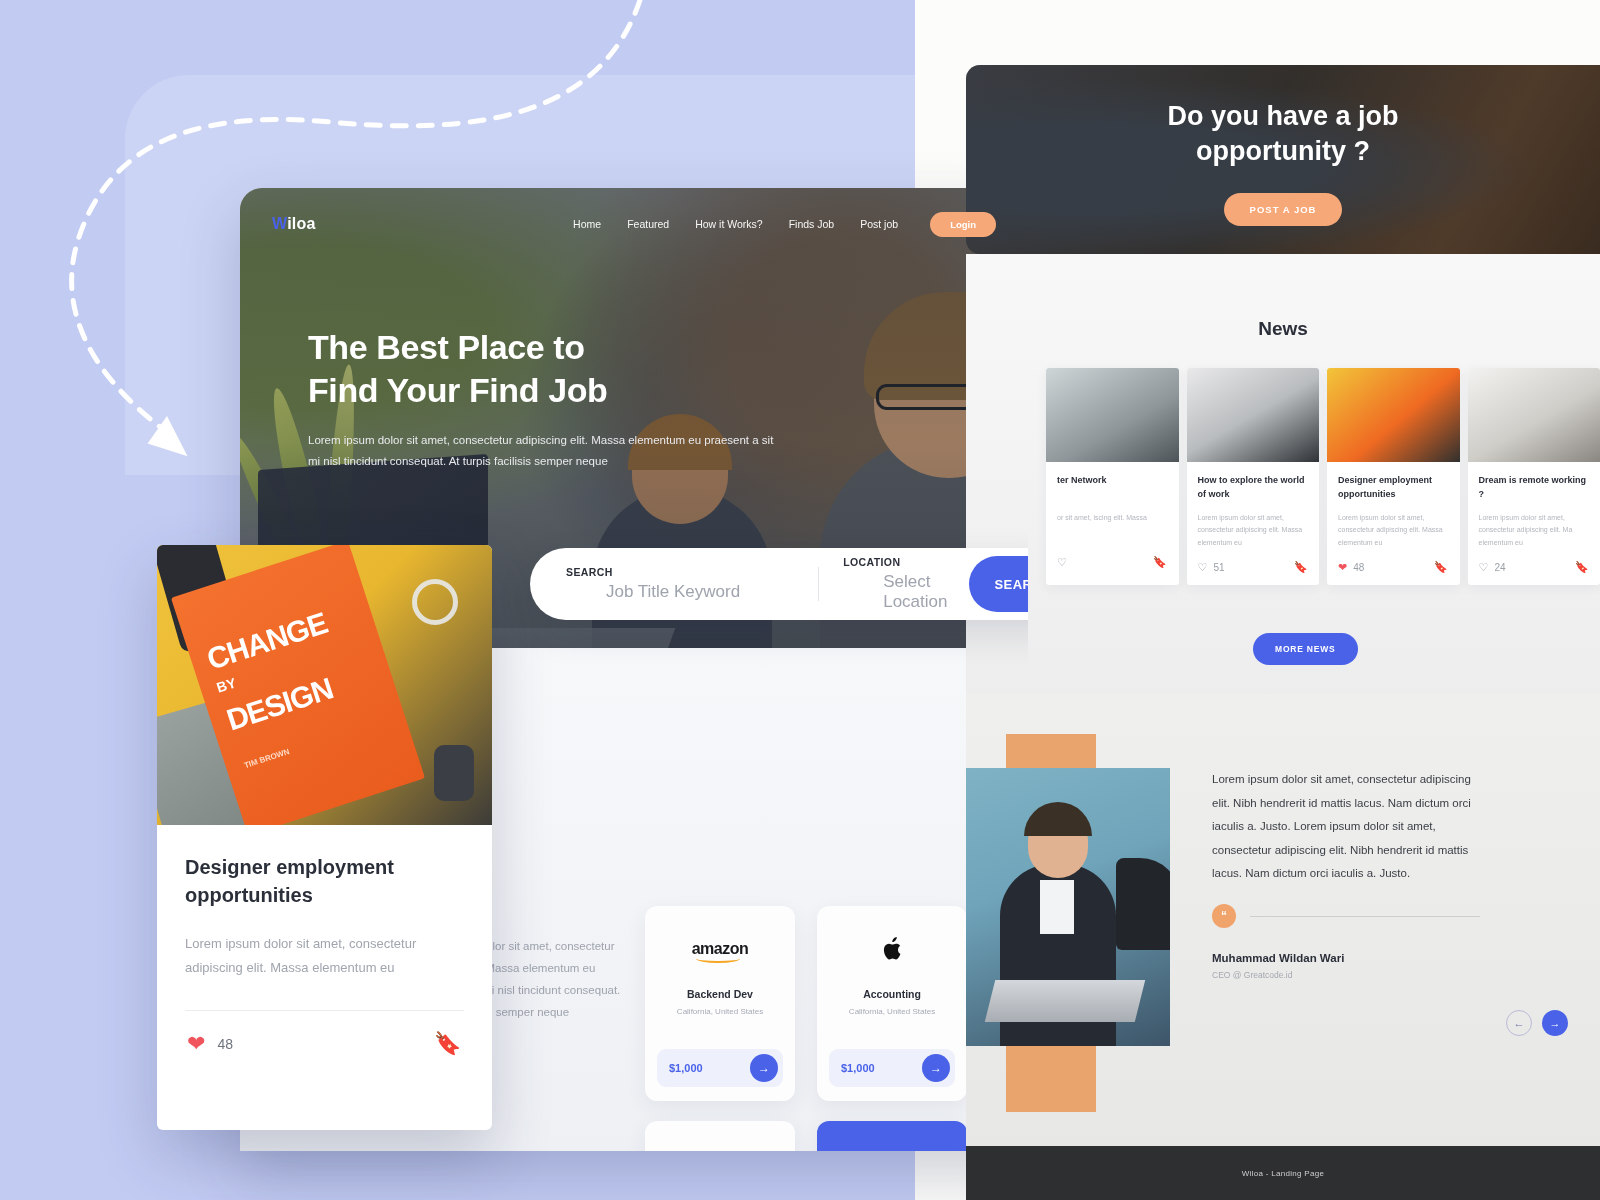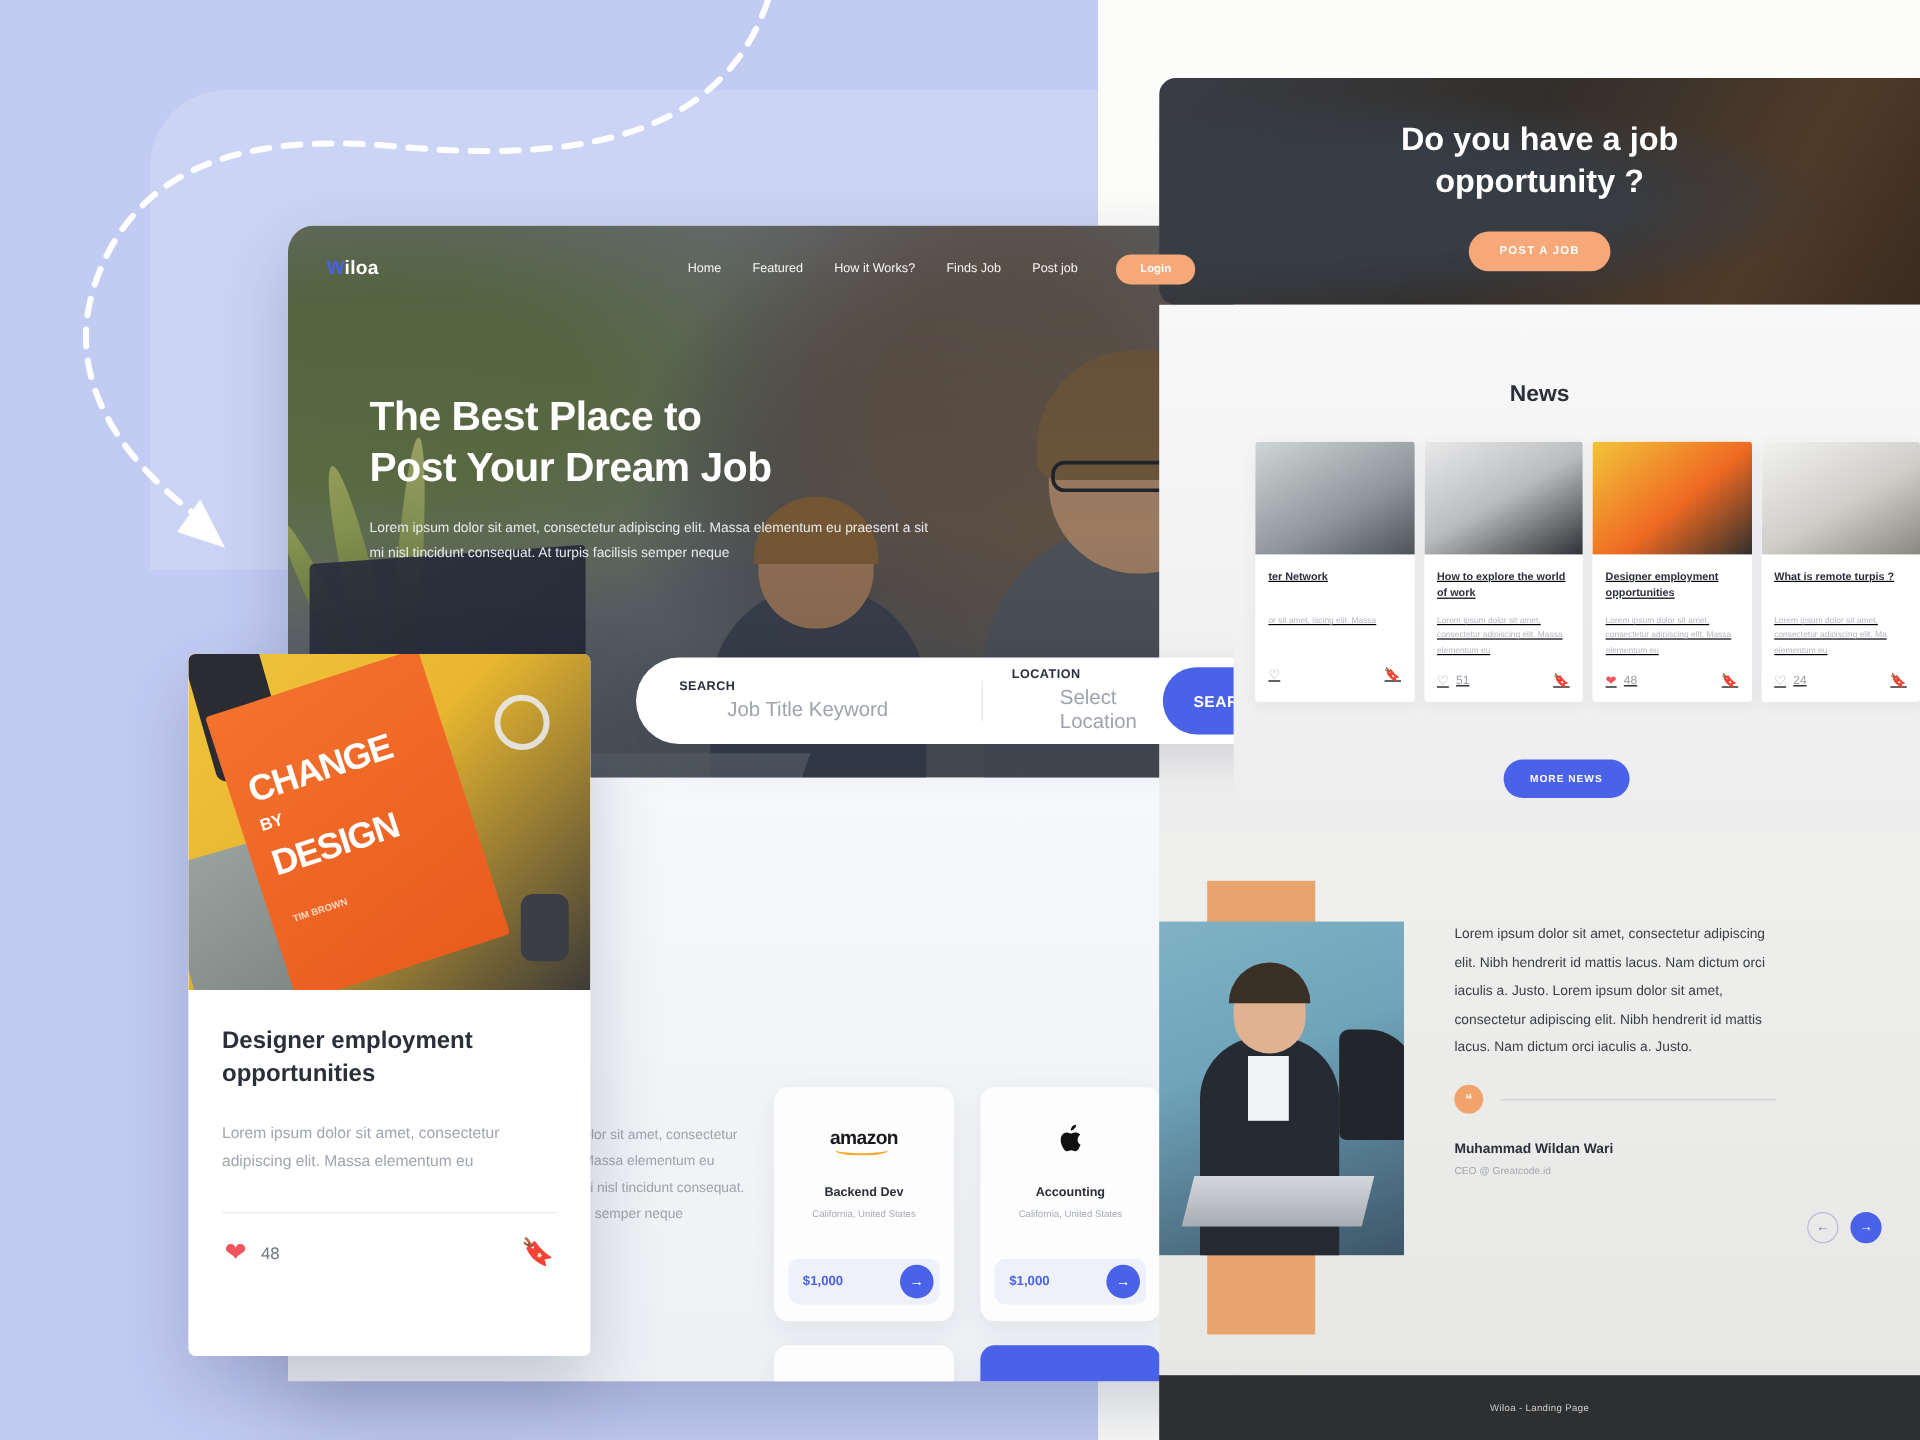--- a/index.html
+++ b/index.html
@@ -172,21 +172,21 @@
   }
   .cta-banner:after{content:"";position:absolute;inset:0;background:rgba(25,25,30,.34);}
   .cta-inner { position:relative; z-index:3; text-align:center; padding-top:34px; }
   .cta-title { color:#fff; font-size:27px; font-weight:700; line-height:1.3; }
   .cta-btn { margin-top:24px; background:#f7a878; color:#fff; border:none; cursor:pointer;
     font-size:9.5px; font-weight:700; letter-spacing:1px; padding:11px 26px; border-radius:18px; }
 
   .news-sec { position:absolute; left:-60px; top:254px; width:634px; height:440px;
     background:linear-gradient(180deg,#f8f8f8,#ededed); }
   .news-title { text-align:center; font-size:19px; font-weight:700; color:#2b2f3a; padding-top:64px; }
-  .news-grid { display:flex; gap:8px; padding:28px 0 0 80px;text-decoration:underline; }
+  .news-grid { display:flex; gap:8px; padding:28px 0 0 80px; }
   .news-card { width:134px; background:#fff; border-radius:3px; overflow:hidden;
     box-shadow:0 3px 12px rgba(40,50,90,.06); }
   .news-thumb { height:94px; }
   .nt1{background:linear-gradient(150deg,#cfd6d8,#8e9699 60%,#4d5457);}
   .nt2{background:linear-gradient(150deg,#e9e9ea,#b9bcbe 50%,#2f3236);}
   .nt3{background:linear-gradient(140deg,#f2c53a,#ef6a22 55%,#31302e);}
   .nt4{background:linear-gradient(150deg,#f2f2f0,#cfcdc8 55%,#8a8782);}
   .news-body { padding:12px 11px 11px; }
   .news-h { font-size:9px; font-weight:700; color:#2b2f3a; line-height:1.55; min-height:28px; }
   .news-p { font-size:7px; color:#b2b6bd; line-height:1.75; margin-top:10px; min-height:32px; }
@@ -270,21 +270,21 @@
         <a href="#">How it Works?</a>
         <a href="#">Finds Job</a>
         <a href="#">Post job</a>
         <button class="login-btn">Login</button>
       </div>
     </div>
 
     <div class="hero-text">
       <div class="hero-title">
         <div>The Best Place to</div>
-        <div>Post Your Dream Job</div>
+        <div>Find Your Find Job</div>
       </div>
       <div class="hero-sub">Lorem ipsum dolor sit amet, consectetur adipiscing elit. Massa elementum eu praesent a sit mi nisl tincidunt consequat. At turpis facilisis semper neque</div>
     </div>
 
     <div class="search-bar">
       <div class="sf keyword">
         <div class="lab">SEARCH</div>
         <div class="ph">Job Title Keyword</div>
       </div>
       <div class="sf-div"></div>
@@ -419,21 +419,21 @@
               <span class="hh on">❤</span>
               <span class="cnt">48</span>
               <span class="bm">🔖</span>
             </div>
           </div>
         </div>
 
         <div class="news-card">
           <div class="news-thumb nt4"></div>
           <div class="news-body">
-            <div class="news-h">What is remote turpis ?</div>
+            <div class="news-h">Dream is remote working ?</div>
             <div class="news-p">Lorem ipsum dolor sit amet, consectetur adipiscing elit. Ma elementum eu</div>
             <div class="news-foot">
               <span class="hh">♡</span>
               <span class="cnt">24</span>
               <span class="bm">🔖</span>
             </div>
           </div>
         </div>
 
       </div>

